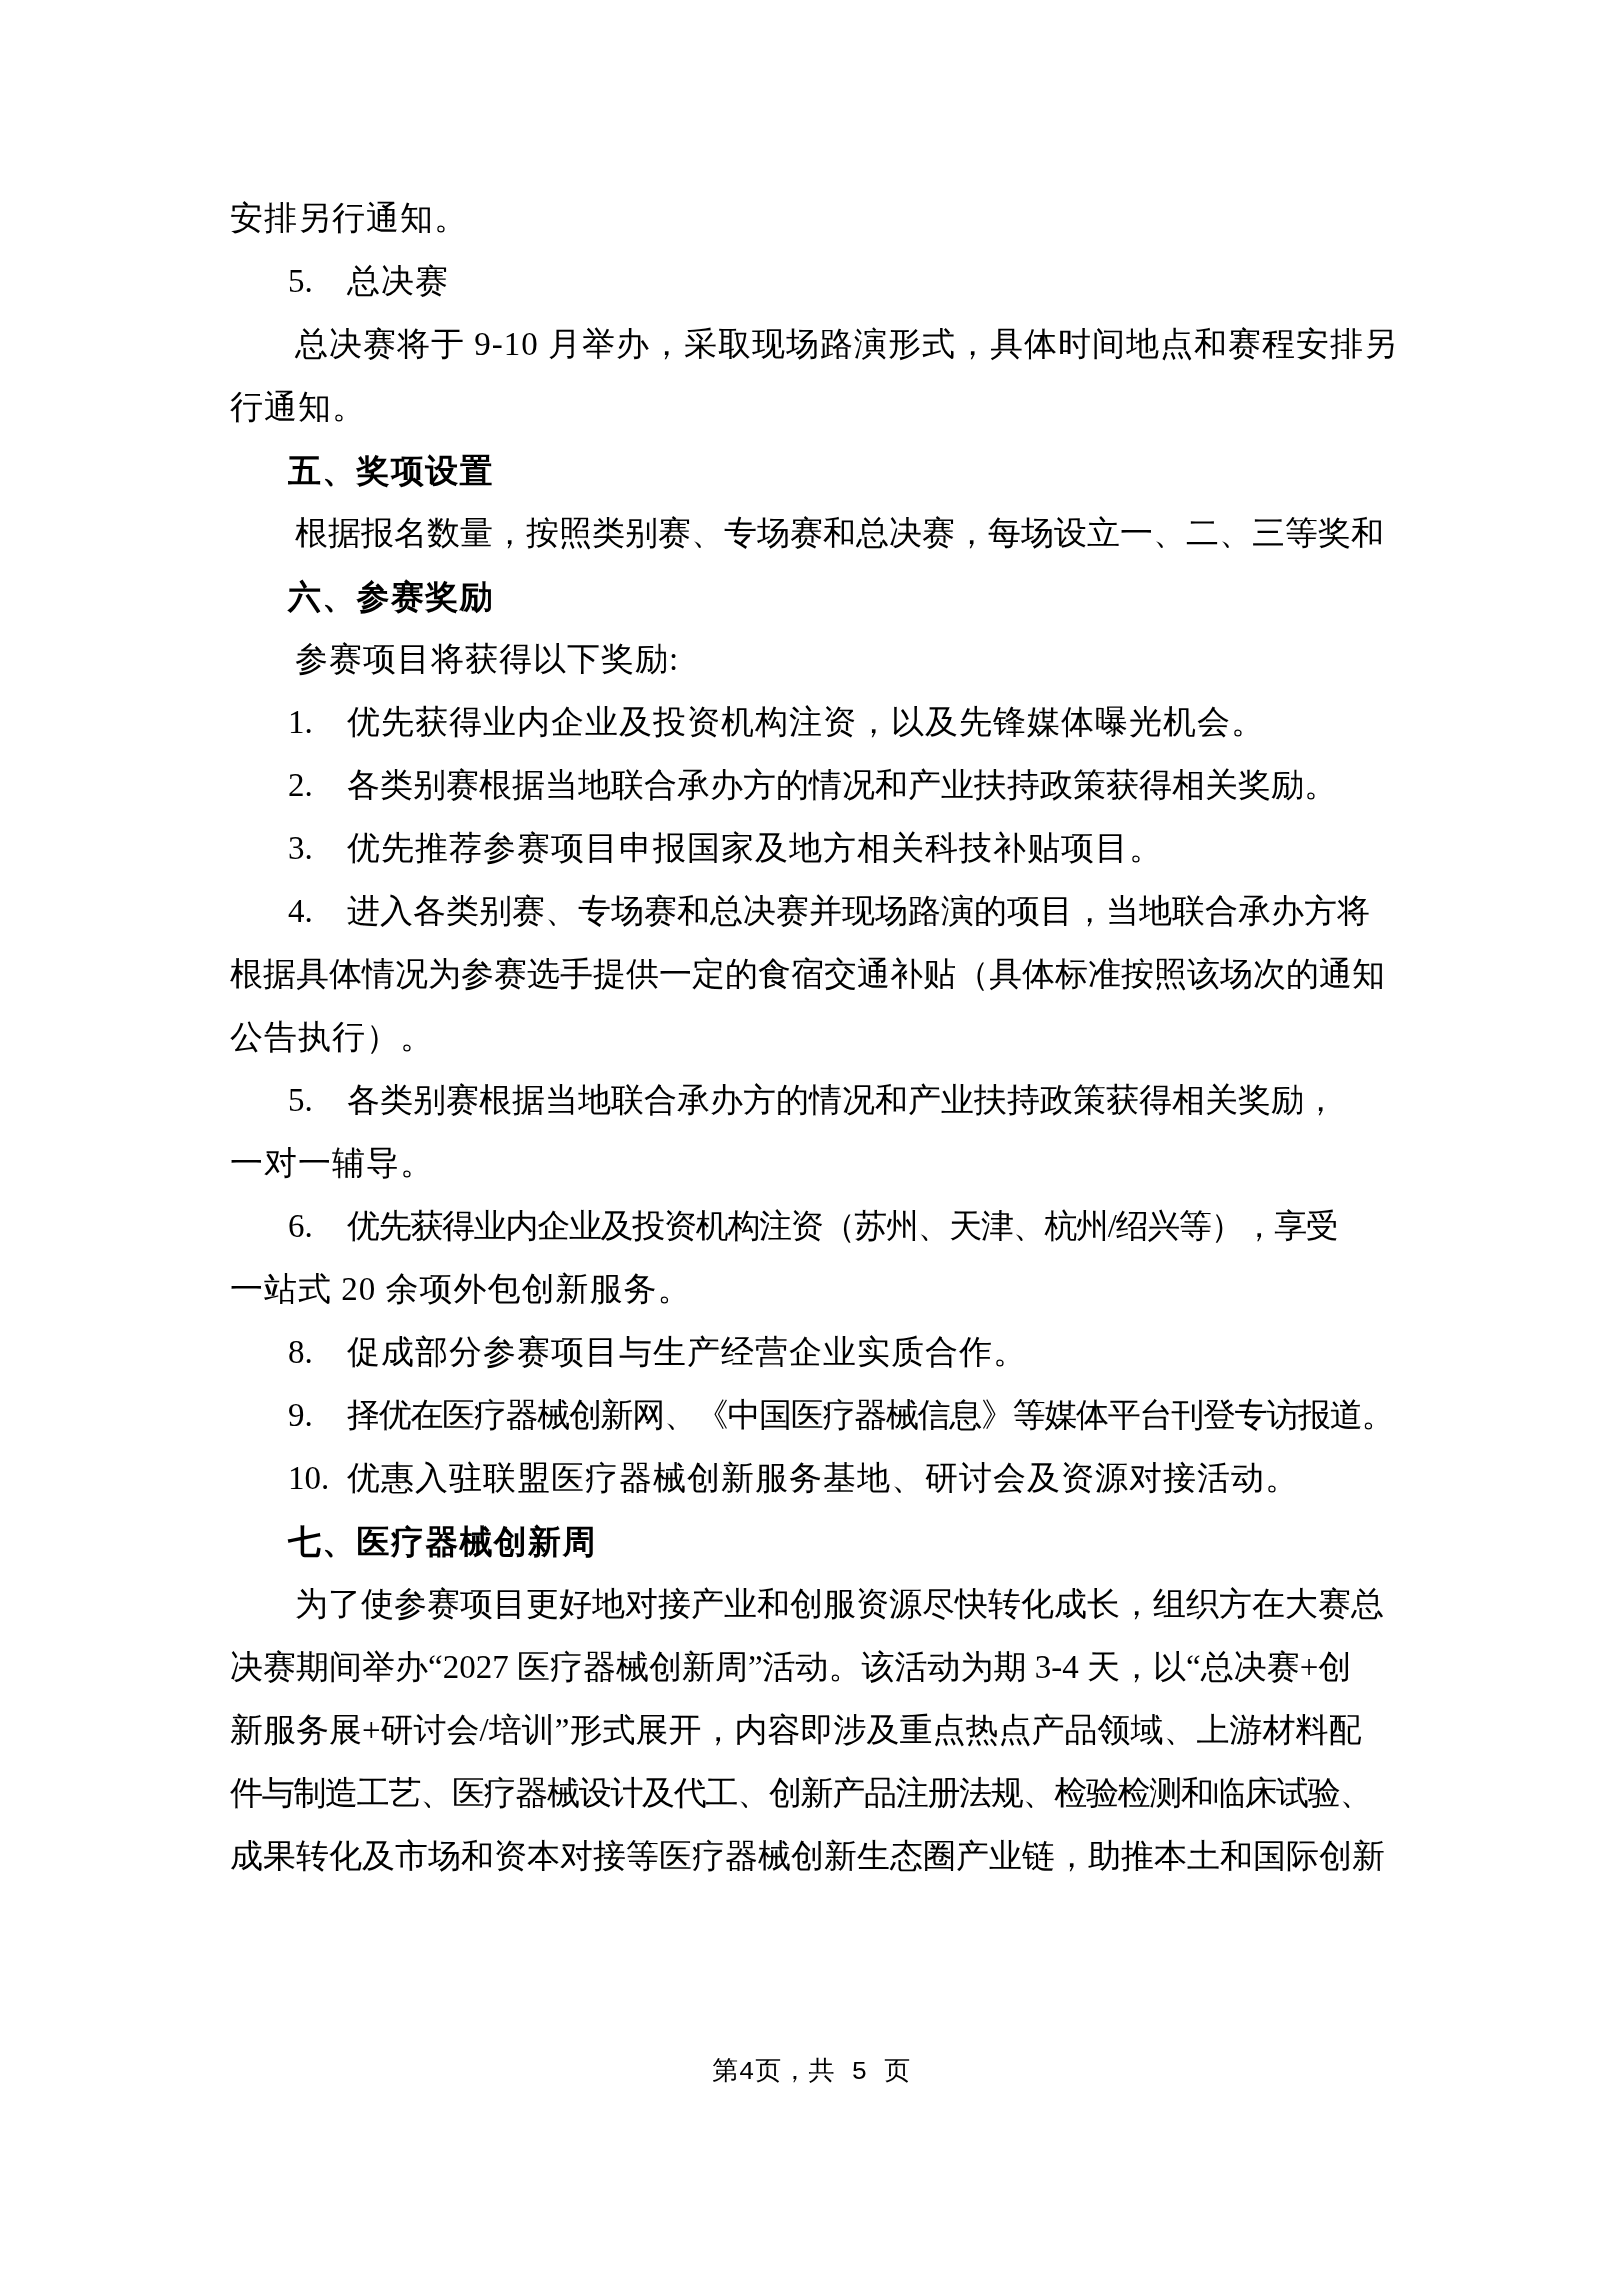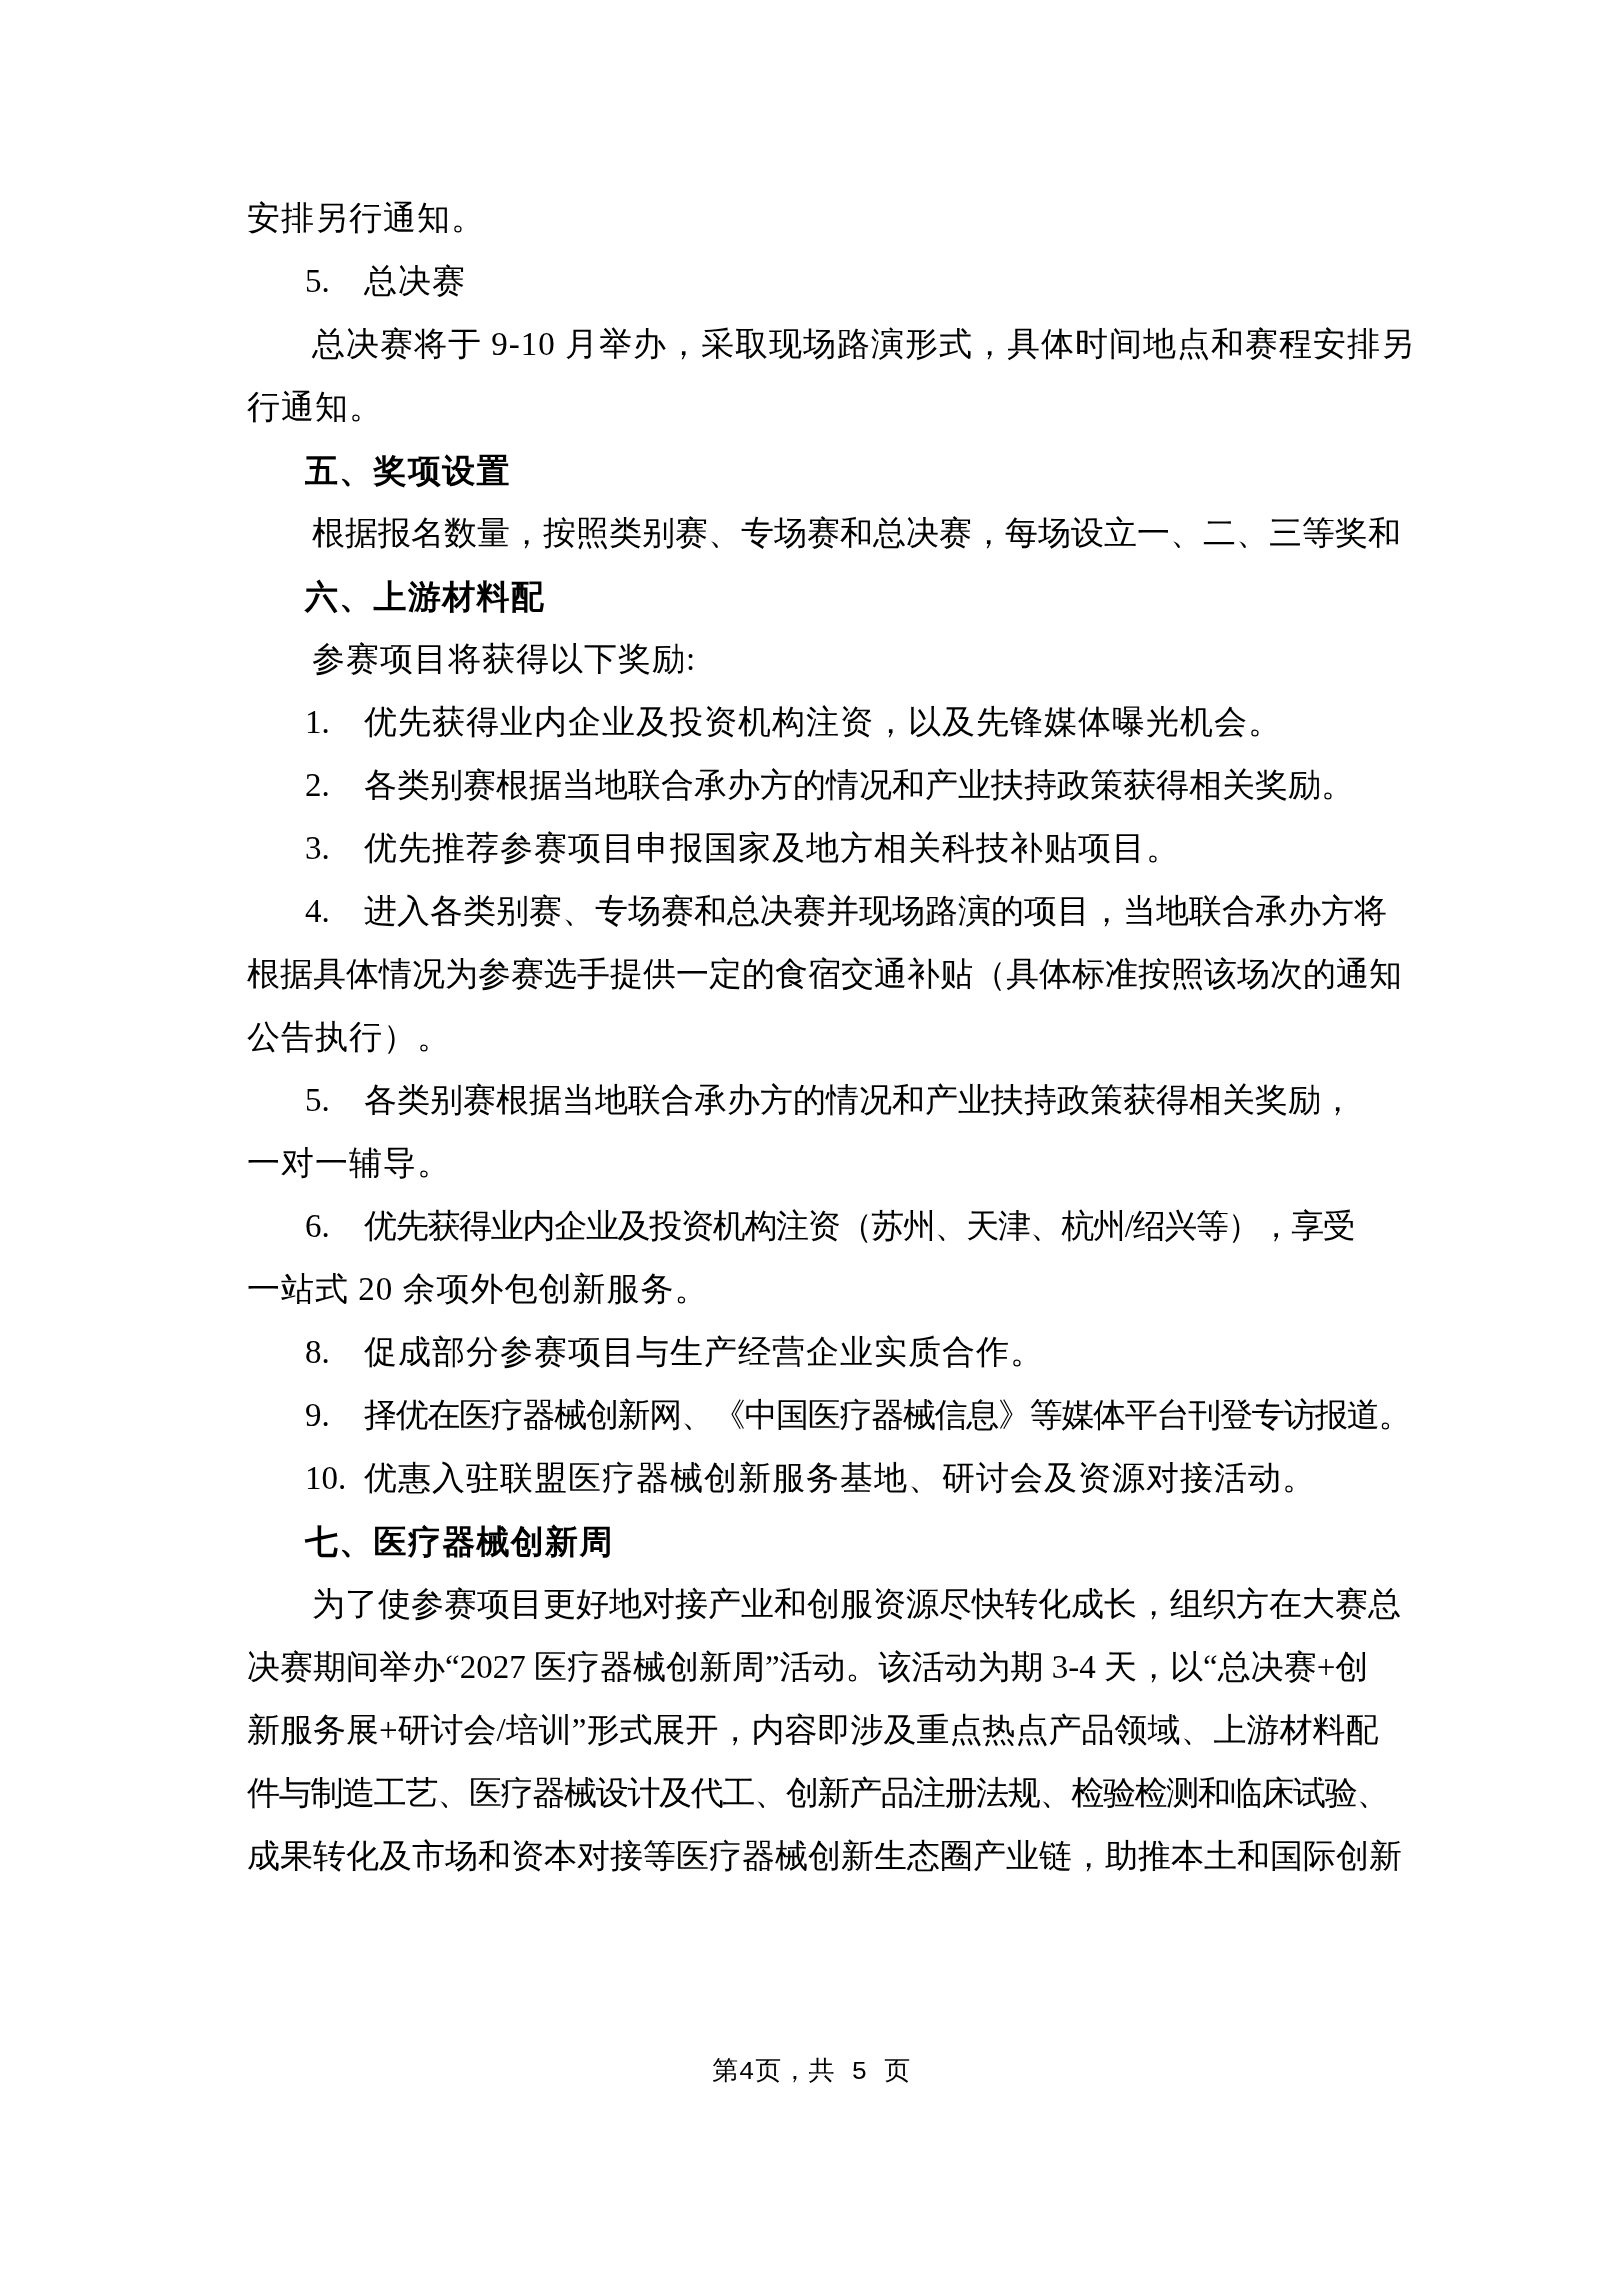--- a/index.html
+++ b/index.html
@@ -11,21 +11,21 @@
     position: relative;
     width: 1623px;
     height: 2295px;
     background: #ffffff;
     color: #000000;
     font-family: "Liberation Serif", "DejaVu Serif", serif;
     overflow: hidden;
   }
   .body-content {
     position: absolute;
-    left: 247px;
+    left: 230px;
     top: 187px;
     width: 1152px;
   }
   .line {
     height: 63px;
     line-height: 63px;
     font-size: 33px;
     letter-spacing: 1px;
     white-space: nowrap;
   }
@@ -67,21 +67,21 @@
 <body>
 
 <div class="page">
   <div class="body-content">
       <div class="line cont">安排另行通知。</div>
       <div class="line list"><span class="num">5.</span><span>总决赛</span></div>
       <div class="line para">总决赛将于 9-10 月举办，采取现场路演形式，具体时间地点和赛程安排另</div>
       <div class="line cont">行通知。</div>
       <div class="line heading">五、奖项设置</div>
       <div class="line para tight">根据报名数量，按照类别赛、专场赛和总决赛，每场设立一、二、三等奖和</div>
-      <div class="line heading">六、上游材料配</div>
+      <div class="line heading">六、参赛奖励</div>
       <div class="line para">参赛项目将获得以下奖励:</div>
       <div class="line list"><span class="num">1.</span><span>优先获得业内企业及投资机构注资，以及先锋媒体曝光机会。</span></div>
       <div class="line list tight"><span class="num">2.</span><span>各类别赛根据当地联合承办方的情况和产业扶持政策获得相关奖励。</span></div>
       <div class="line list"><span class="num">3.</span><span>优先推荐参赛项目申报国家及地方相关科技补贴项目。</span></div>
       <div class="line list tight"><span class="num">4.</span><span>进入各类别赛、专场赛和总决赛并现场路演的项目，当地联合承办方将</span></div>
       <div class="line cont tight">根据具体情况为参赛选手提供一定的食宿交通补贴（具体标准按照该场次的通知</div>
       <div class="line cont">公告执行）。</div>
       <div class="line list tight"><span class="num">5.</span><span>各类别赛根据当地联合承办方的情况和产业扶持政策获得相关奖励，</span></div>
       <div class="line cont">一对一辅导。</div>
       <div class="line list tighter"><span class="num">6.</span><span>优先获得业内企业及投资机构注资（苏州、天津、杭州/绍兴等），享受</span></div>

